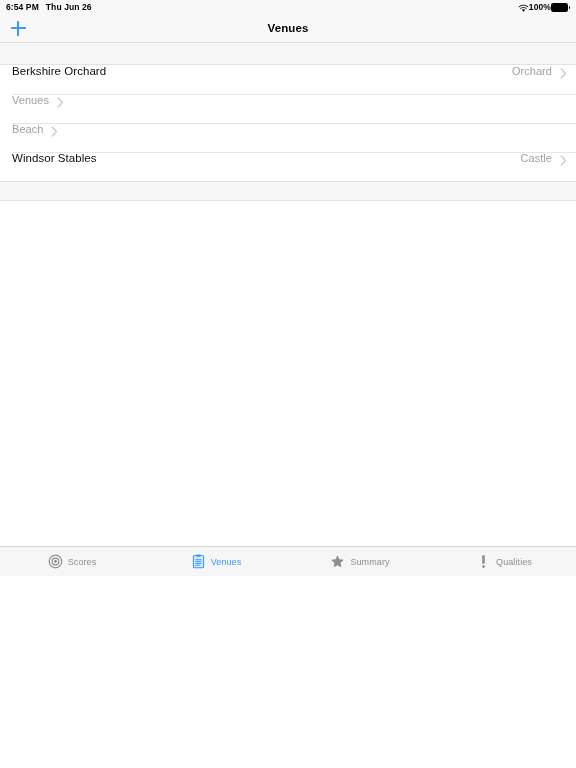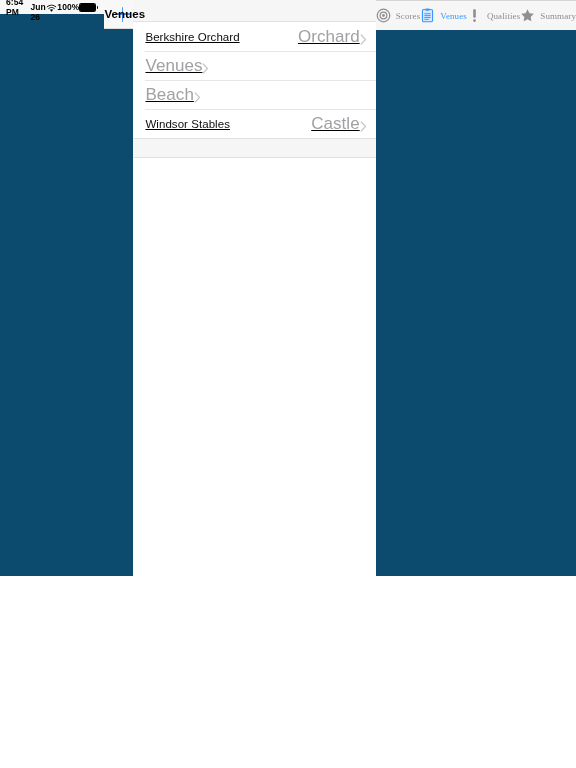--- a/index.html
+++ b/index.html
@@ -12,21 +12,22 @@
     overflow: hidden;
     background: #ffffff;
     font-family: "Liberation Sans", sans-serif;
     -webkit-font-smoothing: antialiased;
   }
   .screen {
     position: relative;
     width: 576px;
     height: 576px;
     display: flex;
-    background: #0c4a6e;
+    flex-direction: column;
+    background: #fde047;
   }
 
   
   .status-bar {
     height: 14px;
     flex: 0 0 14px;
     background: #f8f8f8;
     display: flex;
     align-items: center;
     padding: 0 5px 0 6px;
@@ -151,49 +152,48 @@
     border-bottom: 1px solid #e2e2e2;
     box-sizing: border-box;
   }
   .table-section {
     background: #ffffff;
   }
   .table-row {
     height: 29px;
     box-sizing: border-box;
     display: flex;
-    align-items: center;
     padding: 0 9px 0 12px;
     background: #ffffff;
     position: relative;
     cursor: pointer;
-    text-decoration: underline;
   }
   .table-row + .table-row::before {
     content: "";
     position: absolute;
     left: 12px;
     right: 0;
     top: 0;
     height: 1px;
     background: #e6e6e6;
   }
   .row-title {
     flex: 1 1 auto;
     font-size: 11.5px;
     color: #0d0d0d;
     letter-spacing: 0.05px;
     white-space: nowrap;
     overflow: hidden;
     text-overflow: ellipsis;
   }
   .row-detail {
-    font-size: 17px;
+    font-size: 11px;
     color: #a0a0a5;
     letter-spacing: 0.05px;
+    margin-right: 8px;
     white-space: nowrap;
   }
   .chevron-icon {
     flex: 0 0 auto;
     width: 7px;
     height: 11px;
     display: inline-block;
   }
   .section-footer {
     height: 20px;
@@ -218,21 +218,20 @@
     box-sizing: border-box;
   }
   .tab-item {
     flex: 1 1 0;
     display: flex;
     align-items: center;
     justify-content: center;
     gap: 5px;
     cursor: pointer;
     color: #8e8e93;
-    font-family: Liberation Serif, serif;
   }
   .tab-item.active {
     color: #3b99fc;
   }
   .tab-icon {
     display: flex;
     align-items: center;
     justify-content: center;
     width: 15px;
     height: 15px;
@@ -350,32 +349,32 @@
           <rect x="5.6" y="0.6" width="4.8" height="2.2" rx="0.9" fill="#3b99fc"></rect>
           <path d="M5 6.1 H11 M5 8.1 H11 M5 10.1 H11 M5 12.1 H9" stroke="#3b99fc" stroke-width="1" stroke-linecap="round"></path>
         </svg>
       </span>
       <span class="tab-label">Venues</span>
     </div>
 
     <div class="tab-item">
       <span class="tab-icon">
         <svg width="15" height="15" viewBox="0 0 16 16" fill="none">
-          <rect x="6.6" y="1.4" width="2.8" height="9" rx="1" fill="#8e8e93"></rect>
-          <rect x="6.6" y="12" width="2.8" height="2.8" rx="1.2" fill="#8e8e93"></rect>
-        </svg>
-      </span>
-      <span class="tab-label">Qualities</span>
+          <path d="M8 1.3 L10.05 5.55 L14.7 6.2 L11.35 9.5 L12.15 14.15 L8 11.95 L3.85 14.15 L4.65 9.5 L1.3 6.2 L5.95 5.55 Z" fill="#8e8e93"></path>
+        </svg>
+      </span>
+      <span class="tab-label">Summary</span>
     </div>
 
     <div class="tab-item">
       <span class="tab-icon">
         <svg width="15" height="15" viewBox="0 0 16 16" fill="none">
-          <path d="M8 1.3 L10.05 5.55 L14.7 6.2 L11.35 9.5 L12.15 14.15 L8 11.95 L3.85 14.15 L4.65 9.5 L1.3 6.2 L5.95 5.55 Z" fill="#8e8e93"></path>
-        </svg>
-      </span>
-      <span class="tab-label">Summary</span>
+          <rect x="6.6" y="1.4" width="2.8" height="9" rx="1" fill="#8e8e93"></rect>
+          <rect x="6.6" y="12" width="2.8" height="2.8" rx="1.2" fill="#8e8e93"></rect>
+        </svg>
+      </span>
+      <span class="tab-label">Qualities</span>
     </div>
 
 
   </div>
 
 </div>
 
 </body></html>

